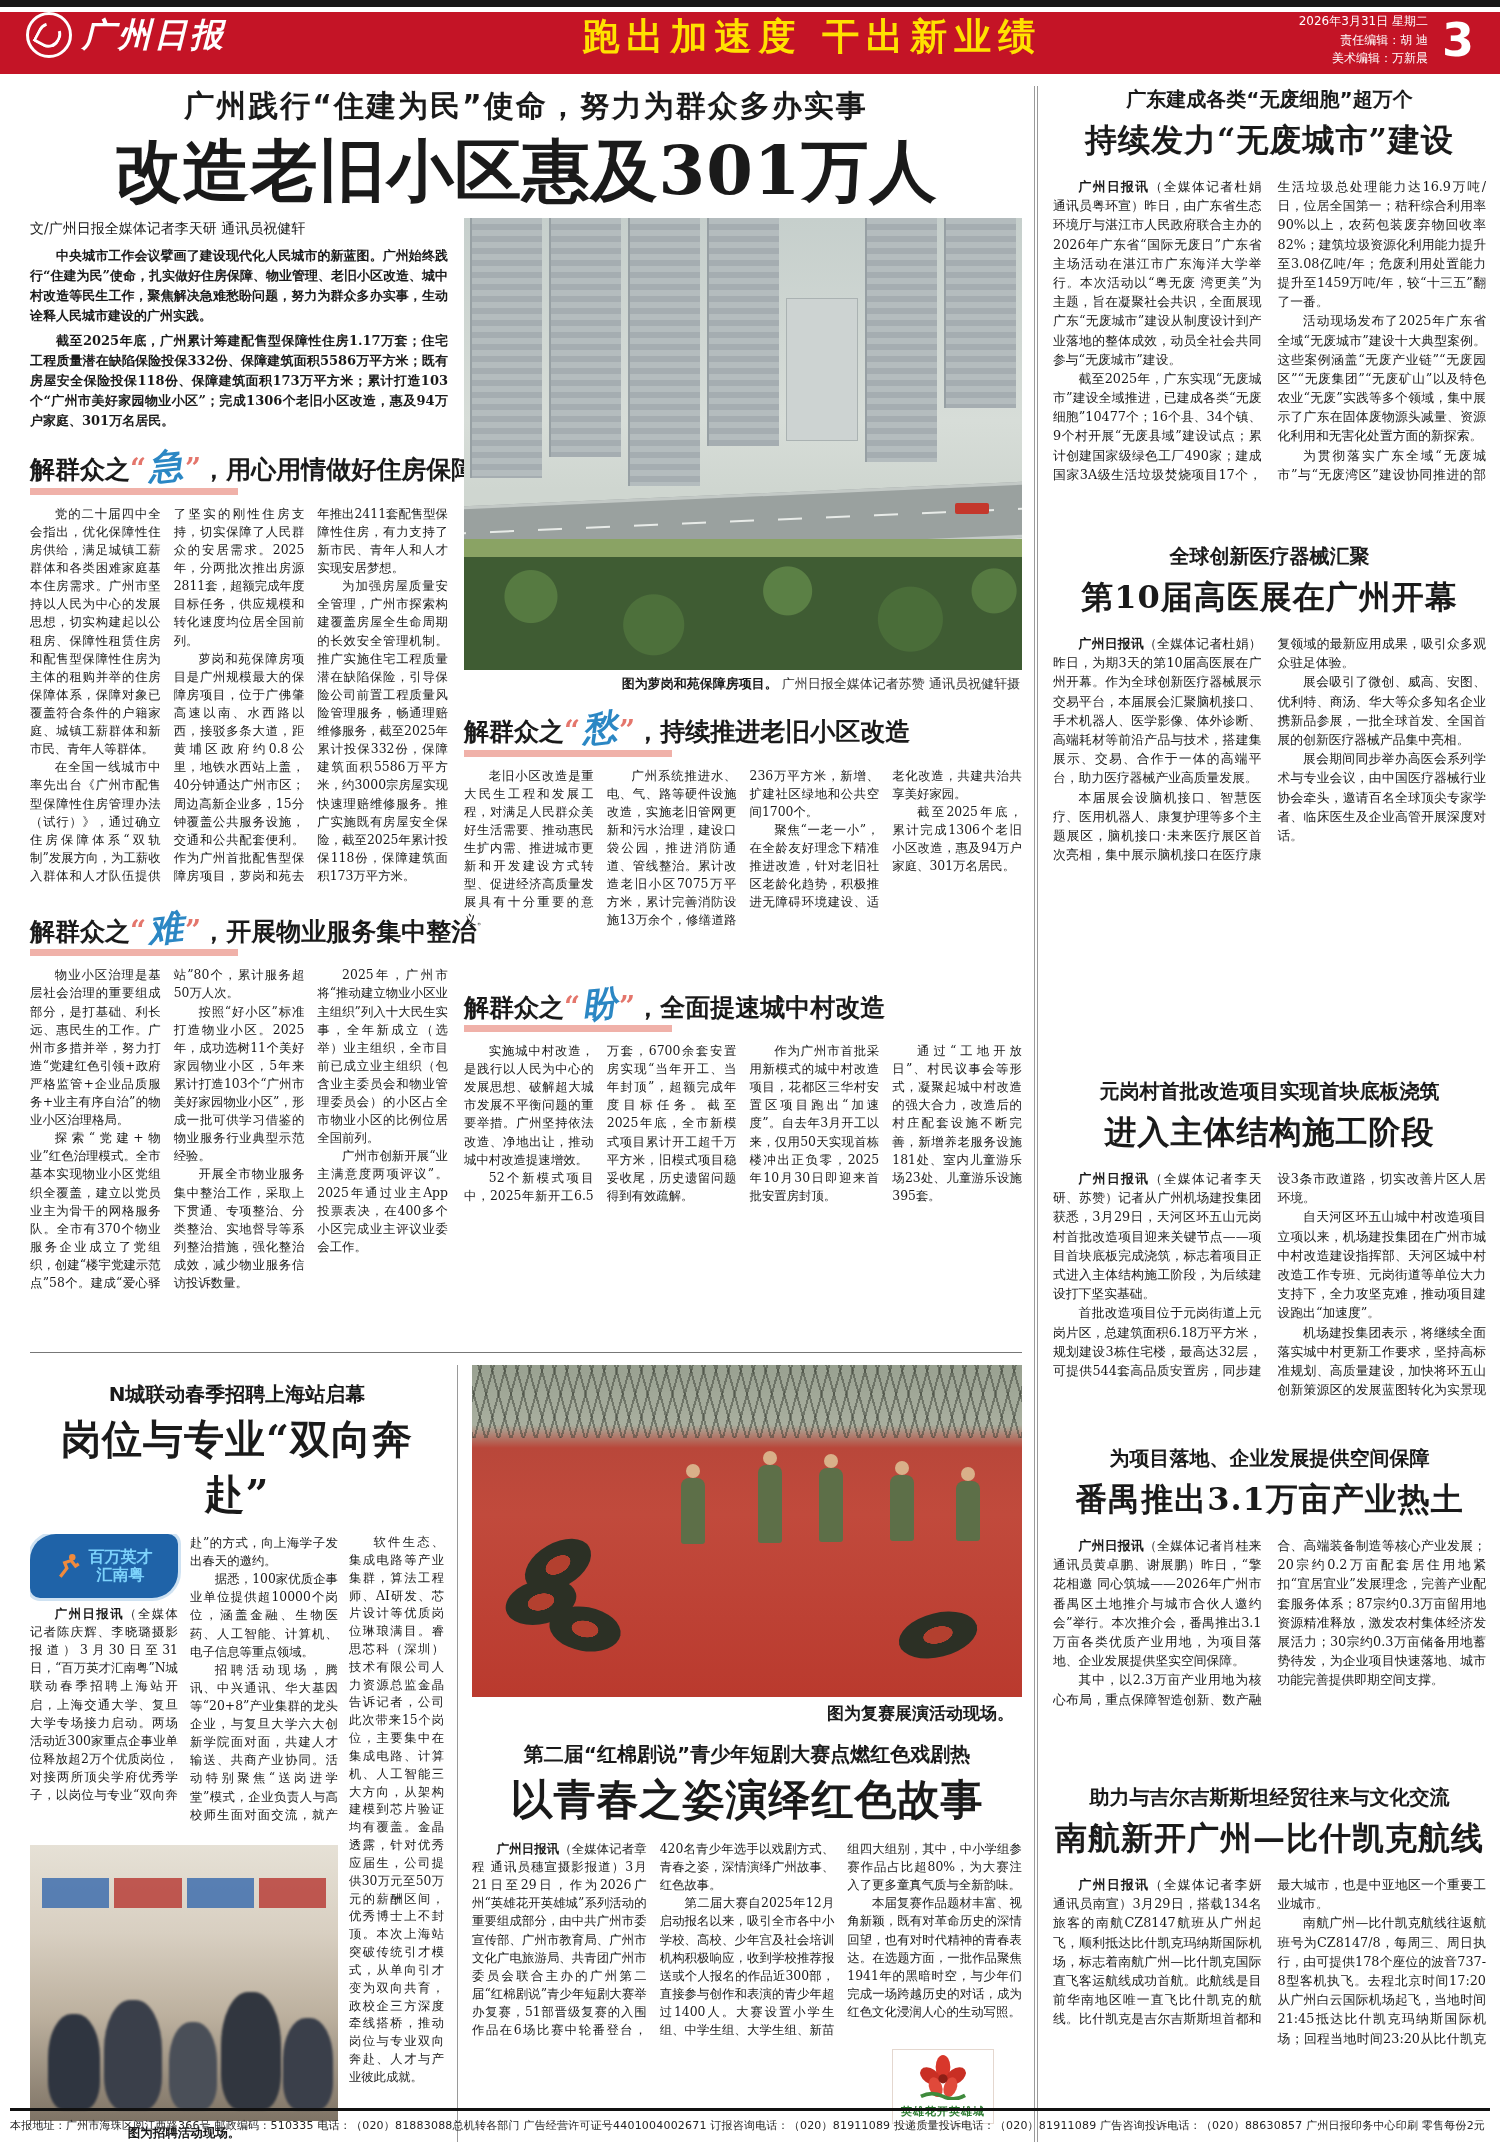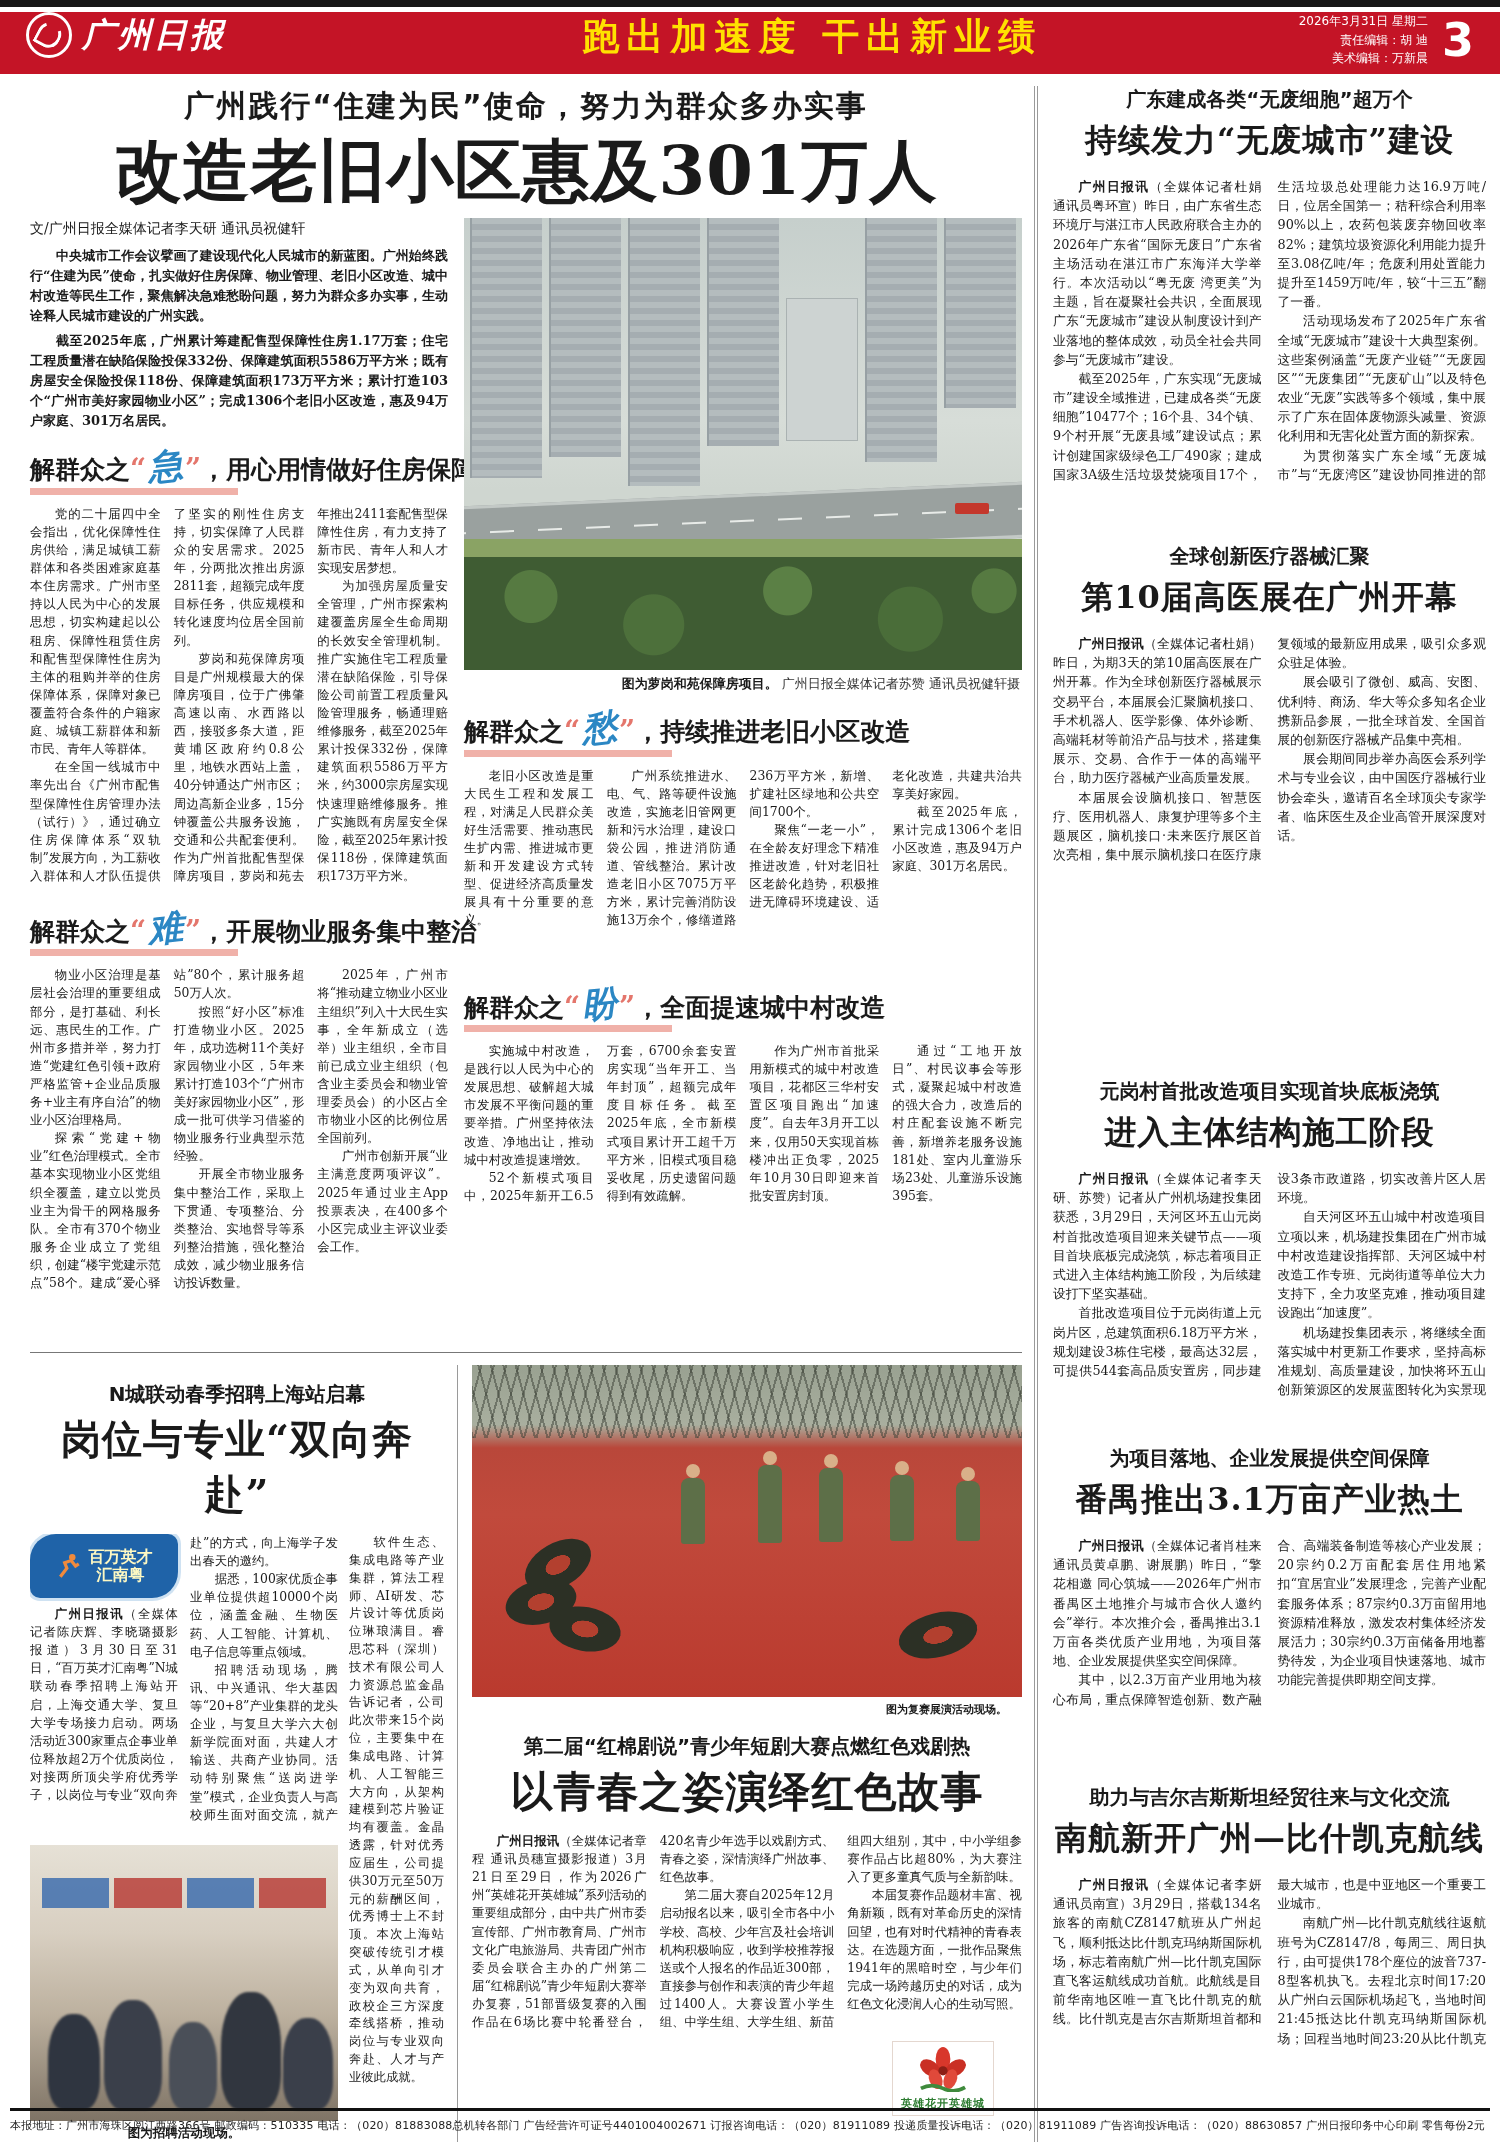--- a/index.html
+++ b/index.html
@@ -71,21 +71,21 @@
   .drama-article{flex:1;margin-left:14px;min-width:0;}
   .mini-kicker{text-align:center;font-size:20px;font-weight:bold;font-family:"DejaVu Sans","Liberation Sans",sans-serif;margin-top:16px;}
   .job-headline{text-align:center;font-size:40px;font-weight:900;letter-spacing:1px;margin:4px 0 12px;}
   .drama-headline{text-align:center;font-size:42px;font-weight:900;letter-spacing:1px;margin:4px 0 12px;}
   .job-lower{display:flex;gap:11px;}
   .job-left{width:308px;flex:0 0 auto;}
   .job-body{column-count:2;column-gap:12px;height:302px;overflow:hidden;}
   .job-col3{flex:1;min-width:0;height:608px;overflow:hidden;}
   .job-col3 p{font-size:12.3px;line-height:1.45;text-align:justify;text-indent:2em;margin:0;}
   .badge{break-inside:avoid;width:100%;height:64px;background:#1f63a8;border-radius:26px 10px 26px 10px;
-        color:#fef9c3;display:flex;align-items:center;justify-content:center;gap:7px;margin-bottom:7px;
+        color:#7dd3fc;display:flex;align-items:center;justify-content:center;gap:7px;margin-bottom:7px;
         box-shadow:0 0 0 3px #cfe2f2;}
   .badge-text{font-weight:bold;font-size:16px;line-height:1.15;text-align:center;font-family:"DejaVu Sans",sans-serif;}
   .job-photo{height:276px;margin-top:9px;background:linear-gradient(180deg,#e6e1d6 0%,#d8cfc1 32%,#bcb09e 62%,#7e7365 100%);}
   .booth-strip{position:absolute;top:12%;left:4%;right:4%;height:11%;display:flex;gap:5px;}
   .booth{flex:1;background:#3f6fae;opacity:.85;}
   .booth.alt{background:#b8403a;}
   .crowd-blob{position:absolute;bottom:4%;border-radius:45% 45% 30% 30%;background:#3a3f4a;filter:blur(1px);}
   .cb1{left:6%;width:52px;height:96px;background:#2f3540;}
   .cb2{left:24%;width:58px;height:110px;}
   .cb3{left:45%;width:48px;height:88px;background:#4a4f58;}
@@ -97,21 +97,21 @@
         background:repeating-linear-gradient(75deg,rgba(60,65,55,.5) 0 2px,transparent 2px 12px),
         repeating-linear-gradient(-75deg,rgba(60,65,55,.5) 0 2px,transparent 2px 12px);}
   .kid{position:absolute;width:24px;height:66px;background:#5d6f48;border-radius:8px 8px 3px 3px;}
   .kid::before{content:"";position:absolute;top:-14px;left:5px;width:14px;height:14px;border-radius:50%;background:#d9b089;}
   .k1{left:38%;top:34%;}.k2{left:52%;top:30%;height:78px;}.k3{left:63%;top:31%;height:74px;}
   .k4{left:76%;top:33%;}.k5{left:88%;top:35%;height:60px;}
   .tire{position:absolute;width:72px;height:44px;border-radius:50%;transform:rotate(-14deg);
         background:radial-gradient(ellipse at center,#b3402f 0 26%,#2c3025 27% 72%,#1d2018 73%);}
   .t1{left:6%;bottom:22%;}.t2{left:14%;bottom:14%;transform:rotate(10deg);}
   .t3{left:9%;bottom:33%;transform:rotate(-30deg);}.t4{right:8%;bottom:12%;width:80px;}
-  .drama-caption{text-align:right;font-size:11px;font-weight:bold;margin:5px 15px 10px;}
+  .drama-caption{text-align:right;font-size:17px;font-weight:bold;margin:5px 8px 10px;}
   .drama-wrap{position:relative;}
   .drama-body{column-count:3;column-gap:13px;height:292px;overflow:hidden;}
   .flower-logo{position:absolute;right:28px;bottom:8px;width:96px;background:#fff;text-align:center;
         border:1px solid #e4d7cf;padding:4px 2px;}
   .flower-logo .fl-text{display:block;color:#2e7d32;font-weight:bold;font-size:11px;letter-spacing:1px;}
   
   .s-art{margin-bottom:44px;}
   .s-kicker{text-align:center;font-size:20px;font-weight:bold;font-family:"DejaVu Sans","Liberation Sans",sans-serif;}
   .s-headline{text-align:center;font-size:32px;font-weight:900;letter-spacing:1px;margin:6px 0 14px;}
   .s-body{column-count:2;column-gap:16px;overflow:hidden;}

